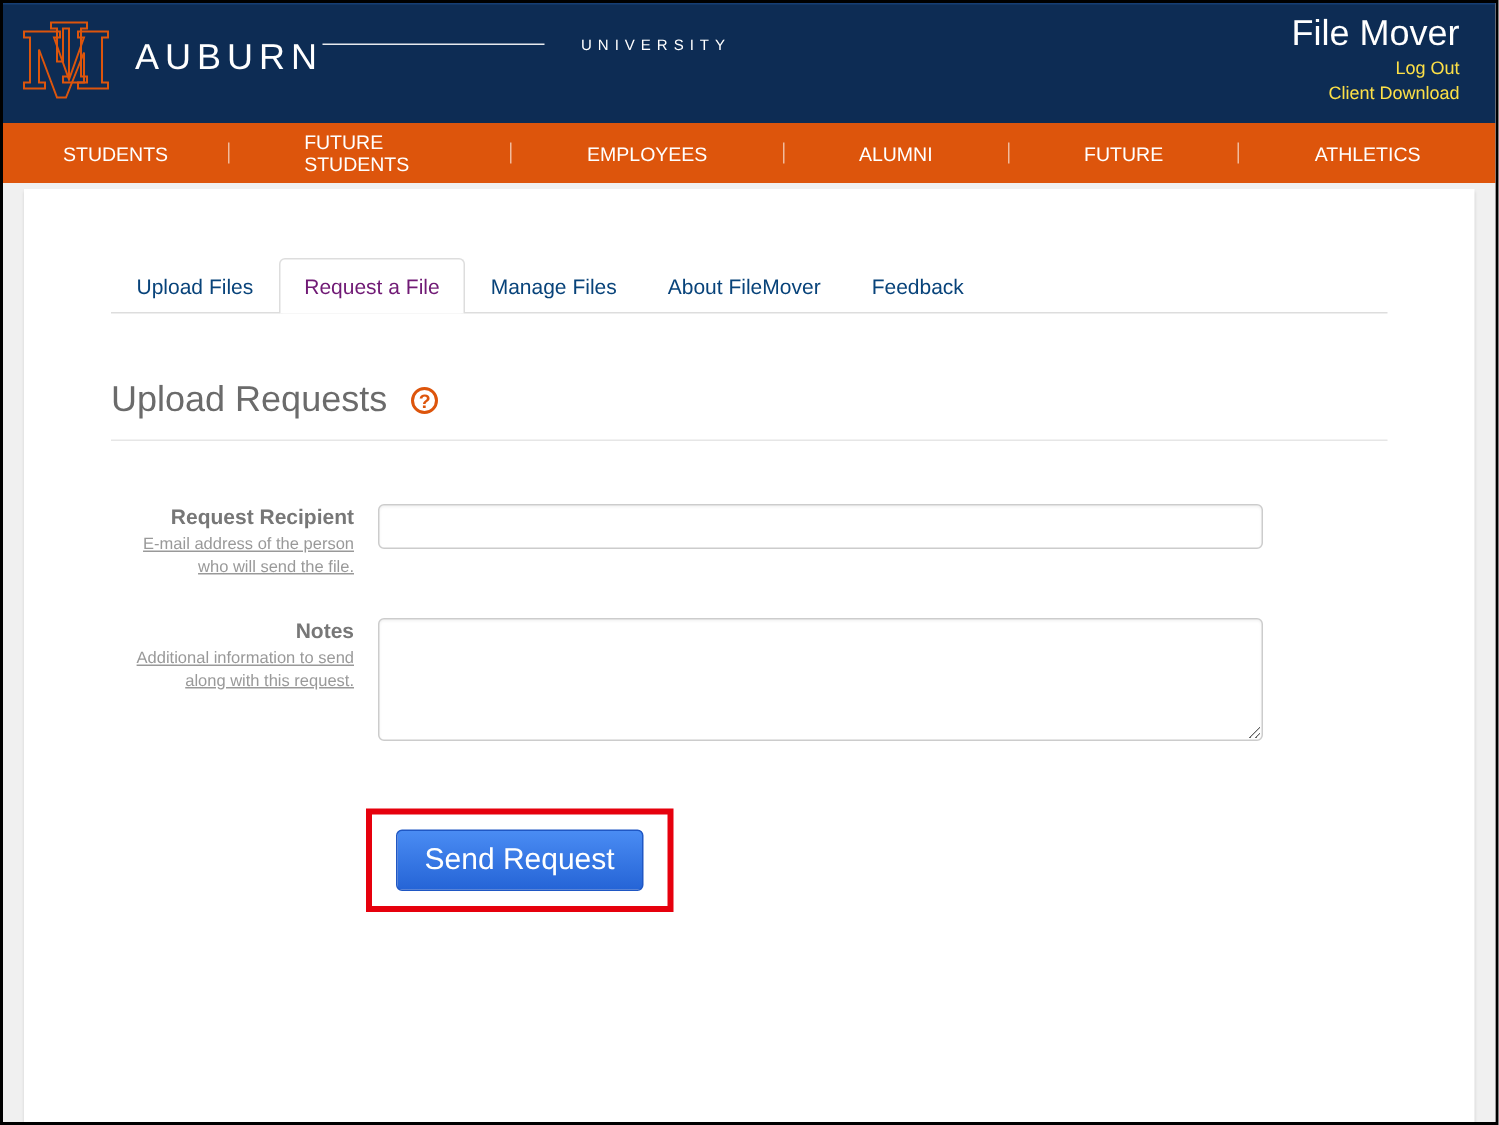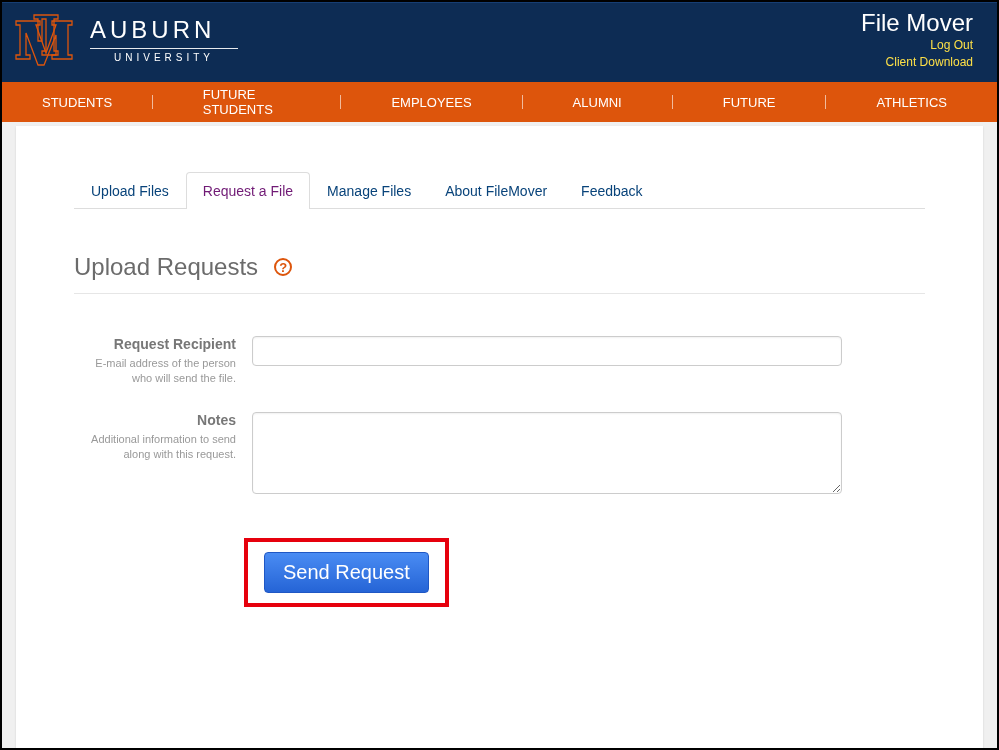--- a/index.html
+++ b/index.html
@@ -11,21 +11,21 @@
     background: #0d2c54;
     height: 80px;
     display: flex;
     align-items: flex-start;
     padding: 8px 16px 0 12px;
     position: relative;
     border-top: 1px solid #163e74;
   }
   .logo-wrap { display: flex; align-items: center; gap: 10px; margin-top: 0px; }
   .logo-svg { width: 64px; height: 56px; }
-  .wordmark { display: flex; flex-direction: column; color: #fff; margin-left: 2px; }
+  .wordmark { display: flex; color: #fff; margin-left: 2px; }
   .wordmark-top { font-size: 24px; letter-spacing: 4px; font-weight: 400; }
   .wordmark-line { width: 148px; height: 1px; background: rgba(255,255,255,0.9); margin: 4px 0 3px 0; }
   .wordmark-bottom { font-size: 10px; letter-spacing: 4px; text-align: center; width: 148px; }
   .header-right { position: absolute; right: 24px; top: 6px; text-align: right; color: #fff; }
   .app-title { font-size: 24px; }
   .app-links { font-size: 12px; line-height: 1.4; }
   .app-links a { color: #fde047; text-decoration: none; display: block; }
 
   
   .nav {
@@ -89,21 +89,21 @@
     display: inline-flex; align-items: center; justify-content: center;
     color: #dd550c; font-weight: 700; font-size: 13px; margin-left: 16px;
     cursor: pointer;
   }
 
   
   .form { margin-top: 42px; }
   .row { display: flex; align-items: flex-start; margin-bottom: 26px; }
   .labels { width: 178px; text-align: right; padding-right: 16px; }
   .label-strong { color: #777; font-weight: 700; font-size: 14px; }
-  .label-help { color: #999; font-size: 11px; line-height: 1.35; margin-top: 4px; }
+  .label-help { color: #999; font-size: 11px; line-height: 1.35; margin-top: 4px; text-decoration: underline; }
   .control { flex: 0 0 590px; }
   .text-input {
     width: 590px; height: 30px;
     border: 1px solid #ccc; border-radius: 4px;
     padding: 4px 8px; font-size: 14px;
     box-shadow: inset 0 1px 2px rgba(0,0,0,0.06);
   }
   .textarea {
     width: 590px; height: 82px;
     border: 1px solid #ccc; border-radius: 4px;

